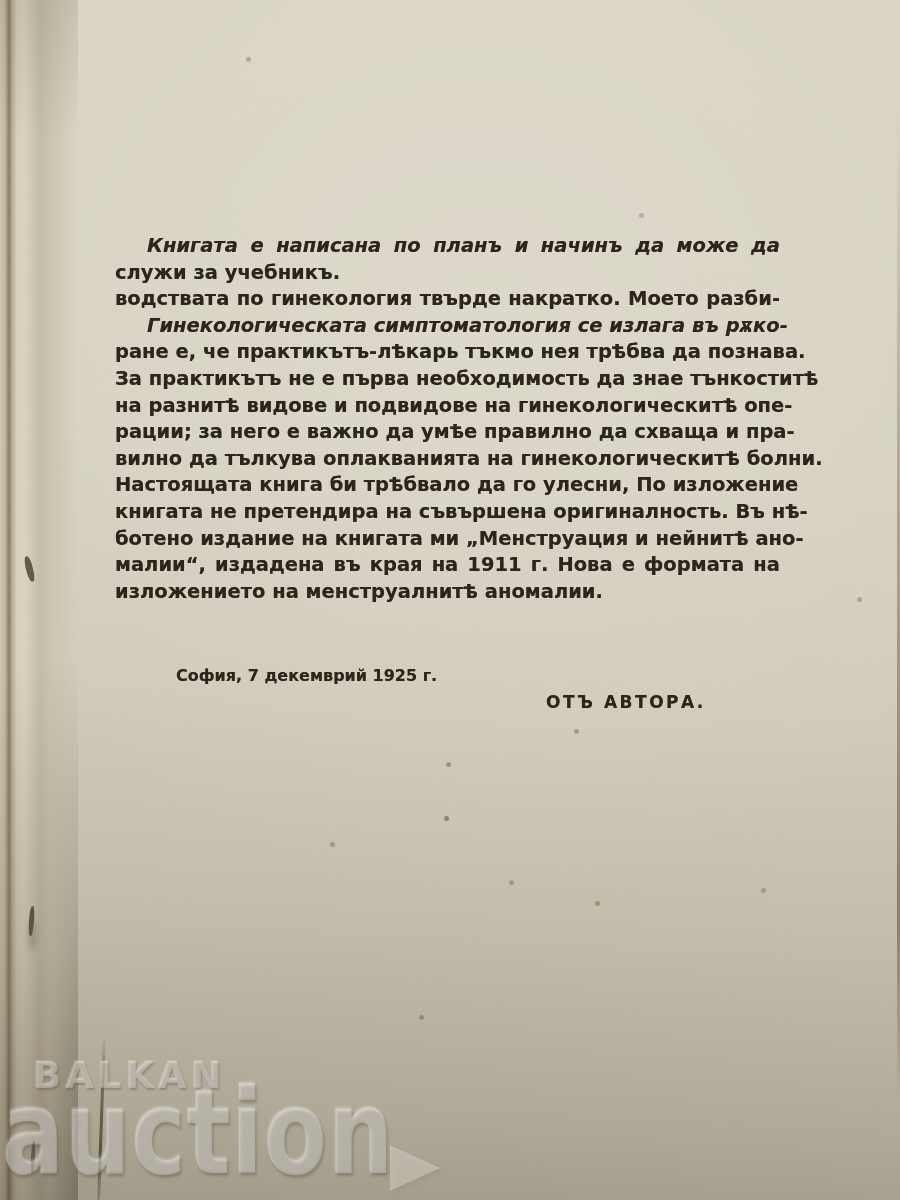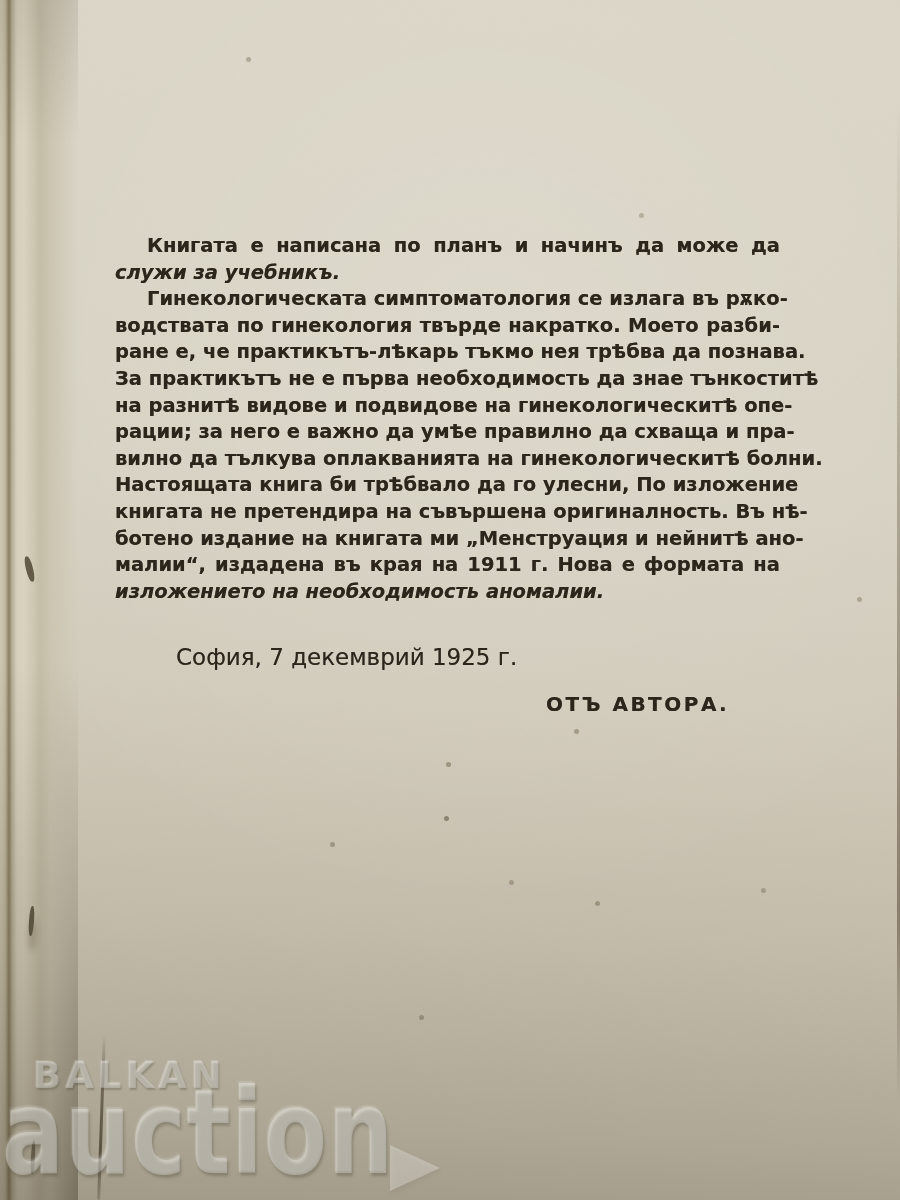--- a/index.html
+++ b/index.html
@@ -51,28 +51,28 @@
       640px 214px 0 1px rgba(96,86,60,0.3),
       247px 58px 0 1px rgba(96,86,60,0.35);
   }
   
   .text-block{
     position:absolute;left:115px;top:233px;width:665px;
     color:#2c251b;font-weight:bold;font-size:19.5px;line-height:26.6px;
     text-shadow:0 0 0.5px rgba(44,37,27,0.55);
   }
   .line{height:26.6px;text-align:justify;text-align-last:justify;white-space:nowrap;}
-  .line.first{text-indent:32px;}
-  .line.end{text-align-last:left;white-space:normal;font-style:italic;}
+  .line.first{text-indent:32px;font-style:italic;}
+  .line.end{text-align-last:left;white-space:normal;}
   .date{
-    position:absolute;left:176px;top:644px;color:#2c251b;font-weight:normal;font-size:23px;
+    position:absolute;left:176px;top:666px;color:#2c251b;font-weight:bold;font-size:16px;
     text-shadow:0 0 0.5px rgba(44,37,27,0.55);
   }
   .signature{
-    position:absolute;left:546px;top:692px;color:#2c251b;font-weight:bold;font-size:20px;letter-spacing:2.5px;
+    position:absolute;left:546px;top:692px;color:#2c251b;font-weight:bold;font-size:17px;letter-spacing:2.5px;
     text-shadow:0 0 0.5px rgba(44,37,27,0.55);
   }
   
   .wm-top{
     position:absolute;left:13px;top:1057px;
     color:rgba(255,255,255,0.30);font-weight:bold;font-size:37px;letter-spacing:4px;line-height:1;
     text-shadow:1px 2px 2px rgba(84,76,60,0.35),-1px -1px 1px rgba(255,255,255,0.18);
     margin-left:20px;
   }
   .wm-bottom{
@@ -98,32 +98,32 @@
   <div class="stitch s1"></div>
   <div class="stitch s2"></div>
   <div class="stitch s3"></div>
   <div class="crack"></div>
   <div class="right-edge"></div>
   <div class="specks"></div>
 
   <main class="text-block">
     <div class="line first">Книгата е написана по планъ и начинъ да може да</div>
     <div class="line end">служи за учебникъ.</div>
+    <div class="line">водствата по гинекология твърде накратко. Моето разби-</div>
     <div class="line first">Гинекологическата симптоматология се излага въ рѫко-</div>
-    <div class="line">водствата по гинекология твърде накратко. Моето разби-</div>
     <div class="line">ране е, че практикътъ-лѣкарь тъкмо нея трѣбва да познава.</div>
     <div class="line">За практикътъ не е първа необходимость да знае тънкоститѣ</div>
     <div class="line">на разнитѣ видове и подвидове на гинекологическитѣ опе-</div>
     <div class="line">рации; за него е важно да умѣе правилно да схваща и пра-</div>
     <div class="line">вилно да тълкува оплакванията на гинекологическитѣ болни.</div>
     <div class="line">Настоящата книга би трѣбвало да го улесни, По изложение</div>
     <div class="line">книгата не претендира на съвършена оригиналность. Въ нѣ-</div>
     <div class="line">ботено издание на книгата ми „Менструация и нейнитѣ ано-</div>
     <div class="line">малии“, издадена въ края на 1911 г. Нова е формата на</div>
-    <div class="line end">изложението на необходимость аномалии.</div>
+    <div class="line end">изложението на менструалнитѣ аномалии.</div>
   </main>
 
   <div class="date">София, 7 декемврий 1925 г.</div>
   <div class="signature">ОТЪ АВТОРА.</div>
 
   <div class="wm-top">BALKAN</div>
   <div class="wm-bottom">auction</div>
   <div class="wm-arrow"></div>
 
   <svg class="grain" width="900" height="1200">

